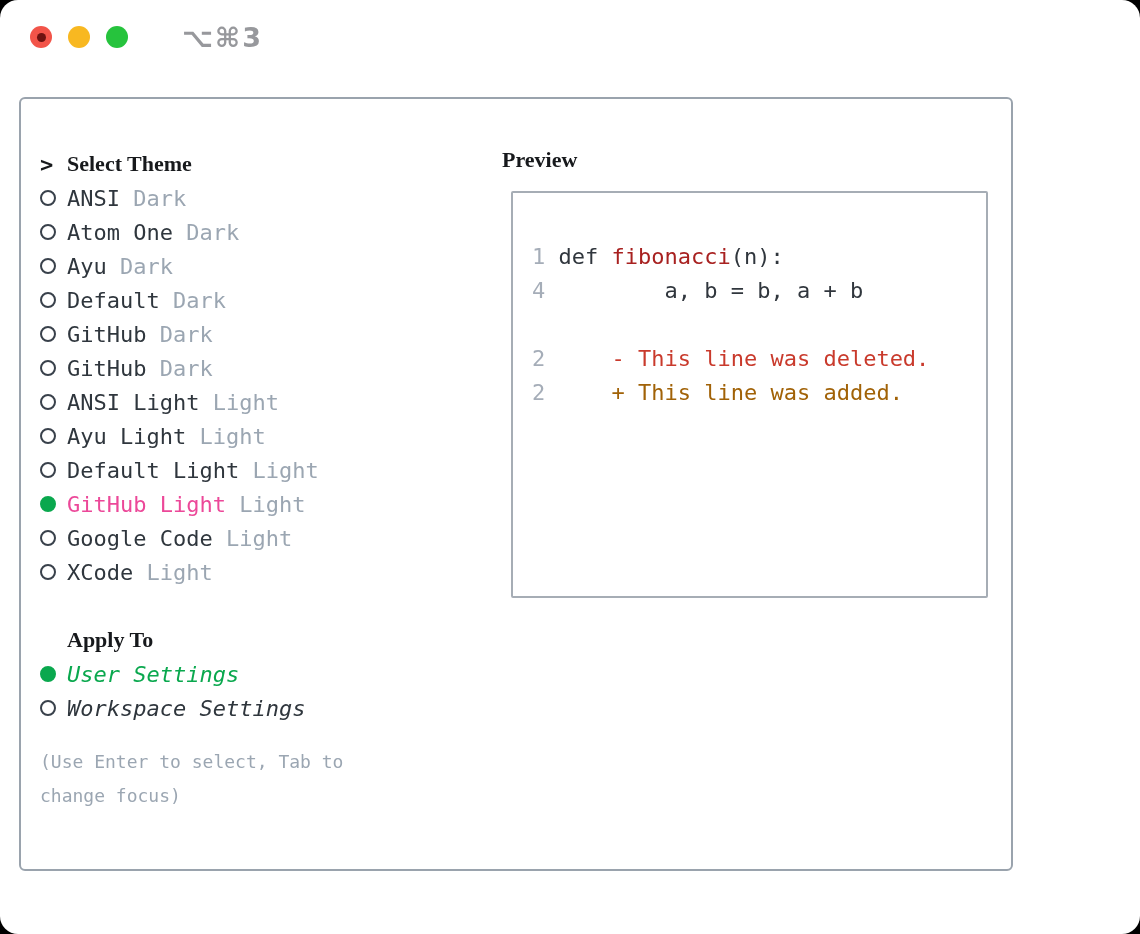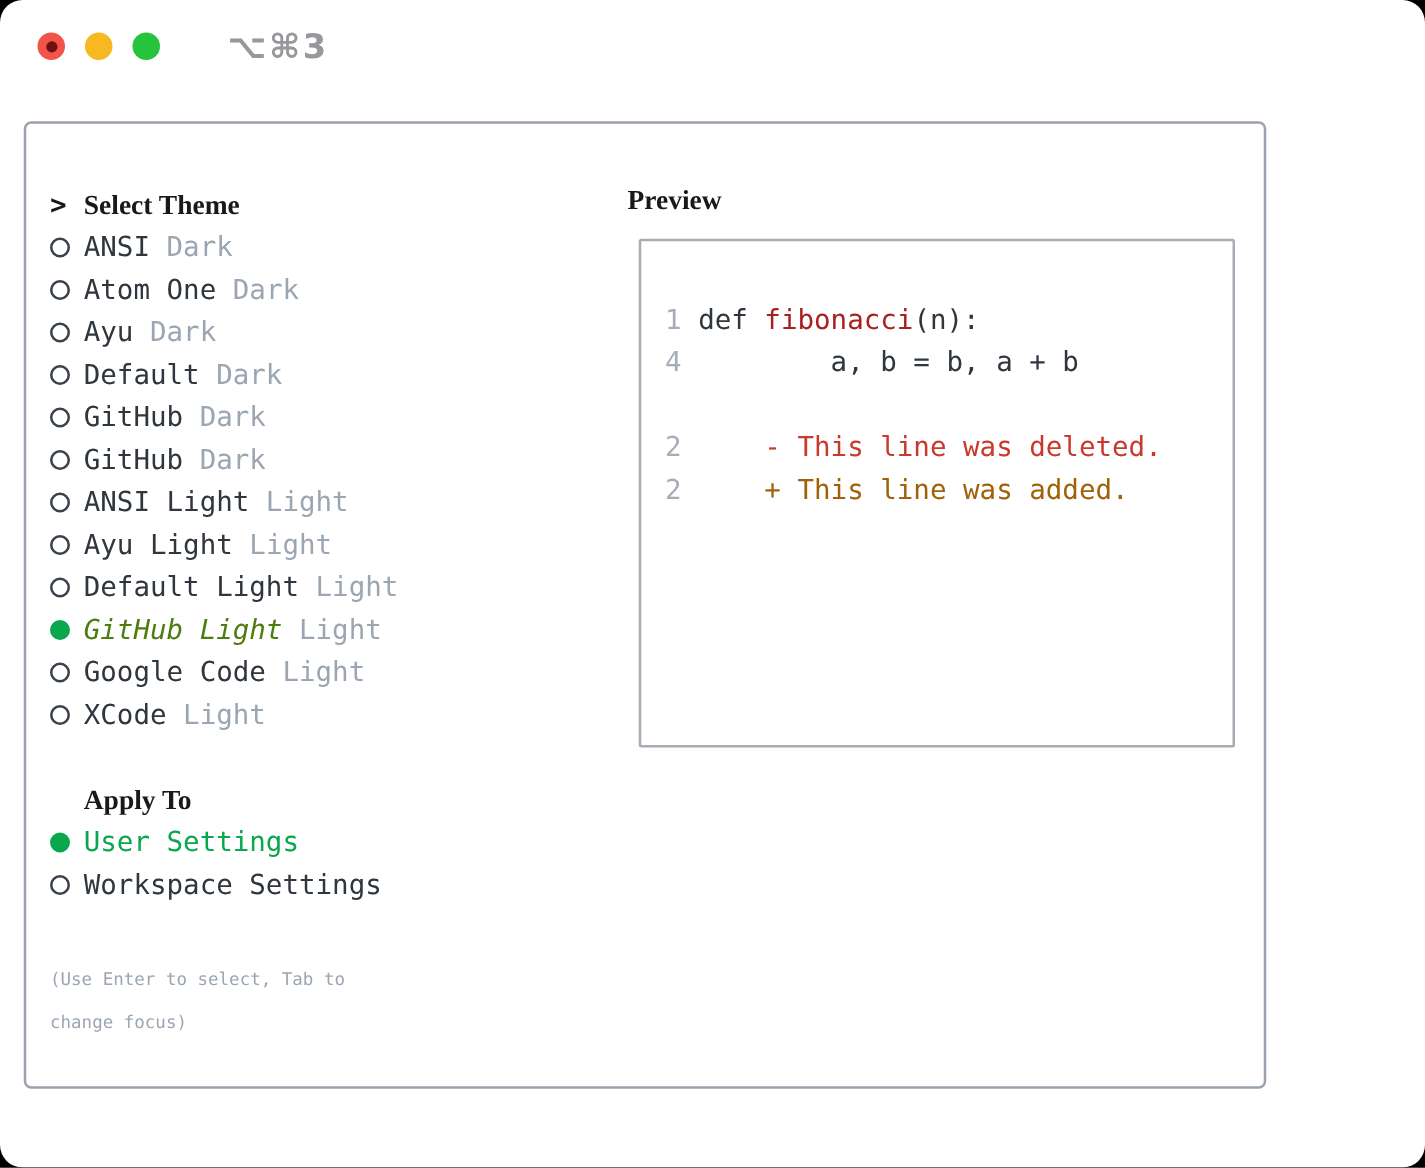--- a/index.html
+++ b/index.html
@@ -96,27 +96,27 @@
     border-radius: 50%;
     border: 2px solid #39414b;
     box-sizing: content-box;
   }
   .circle.filled {
     border-color: #0aa84e;
     background: #0aa84e;
   }
   .hdr { font-weight: bold; color: #17191c; font-family: Liberation Serif, serif; }
   .theme-name { color: #2f363d; }
-  .theme-name.selected { color: #4d7c0f; font-style: italic; }
+  .theme-name.selected { color: #ec4899; }
   .variant { color: #9ba6b2; text-align: right; }
-  .opt-label { color: #2f363d; }
+  .opt-label { color: #2f363d; font-style: italic; }
   .opt-label.selected { color: #0aa84e; }
   .help {
-    margin-top: 42px;
-    font-size: 14px;
+    margin-top: 20px;
+    font-size: 18px;
     line-height: 34px;
     color: #9ba6b2;
     white-space: pre-line;
   }
   
   .preview-title-row {
     height: 34px;
     display: flex;
     align-items: flex-start;
     font-size: 22px;

